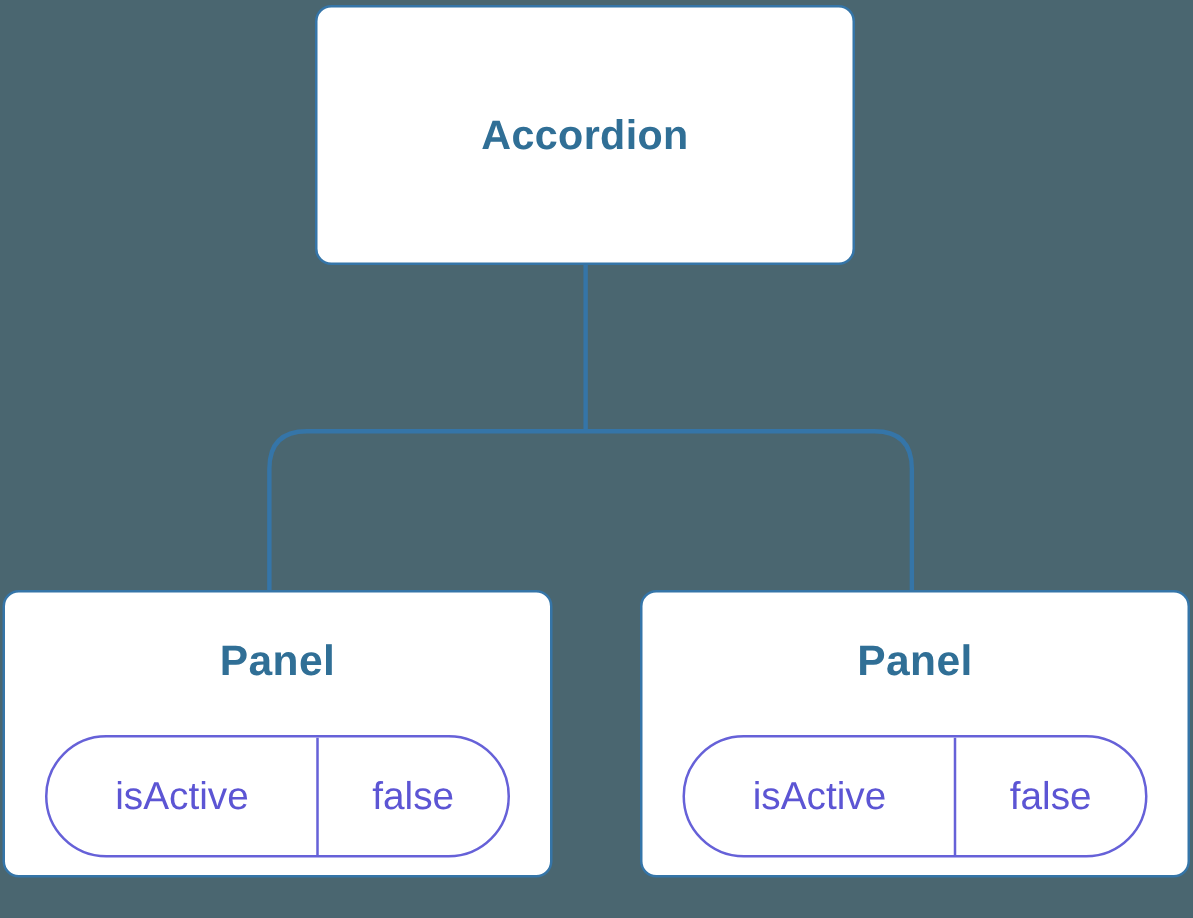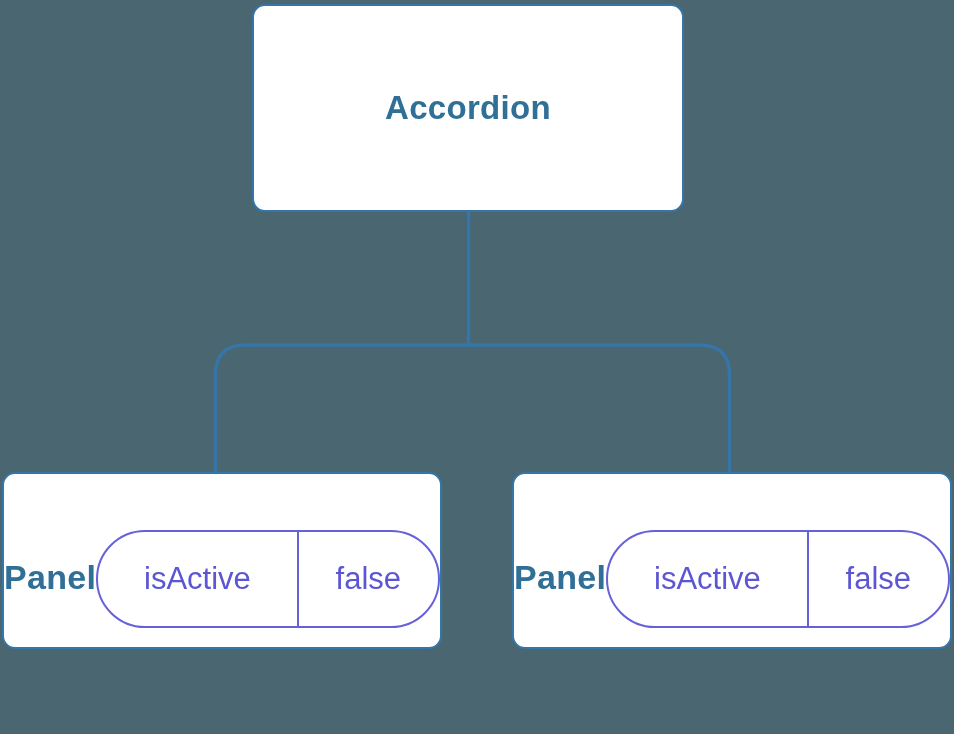--- a/index.html
+++ b/index.html
@@ -48,24 +48,24 @@
     align-items: center;
     justify-content: center;
   }
   .node-root .node-title {
     font-size: 33px;
     font-weight: 600;
     color: var(--node-label);
     letter-spacing: 0.3px;
   }
   .node-panel {
-    width: 440px; height: 177px;
+    width: 440px; height: 230px;
     top: 472px;
     display: flex;
-    flex-direction: row;
+    flex-direction: column;
     align-items: center;
   }
   .node-panel.left  { left: 2px; }
   .node-panel.right { left: 512px; }
   .node-panel .node-title {
     margin-top: 32px;
     font-size: 34px;
     font-weight: 600;
     color: var(--node-label);
     letter-spacing: 0.3px;

